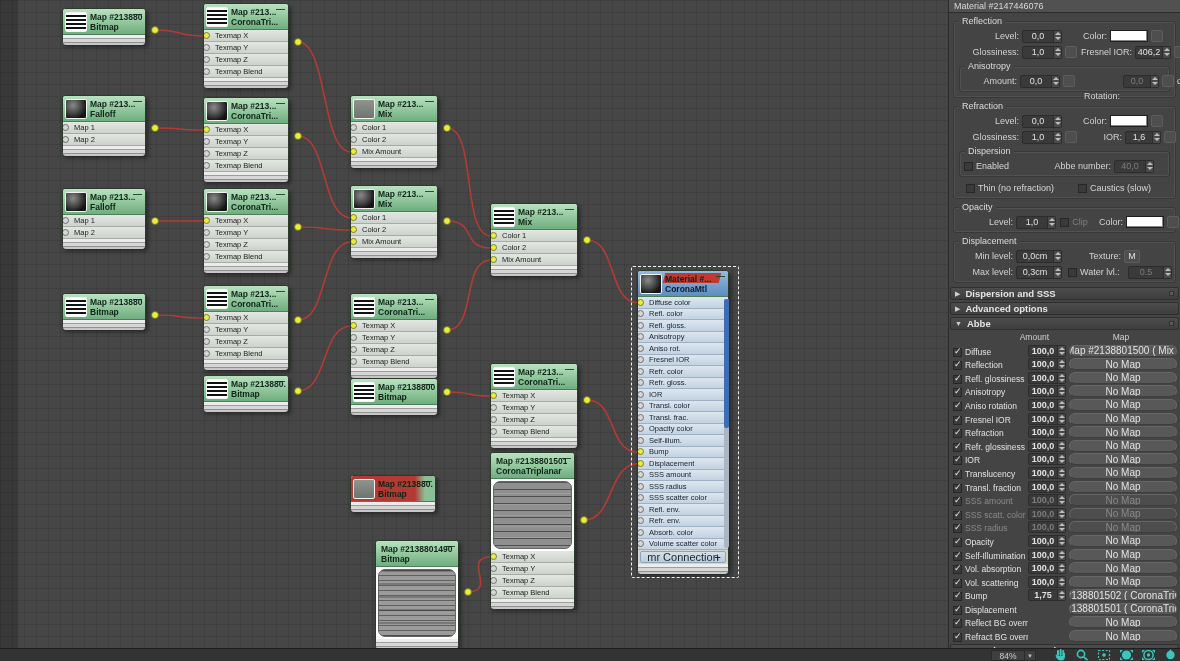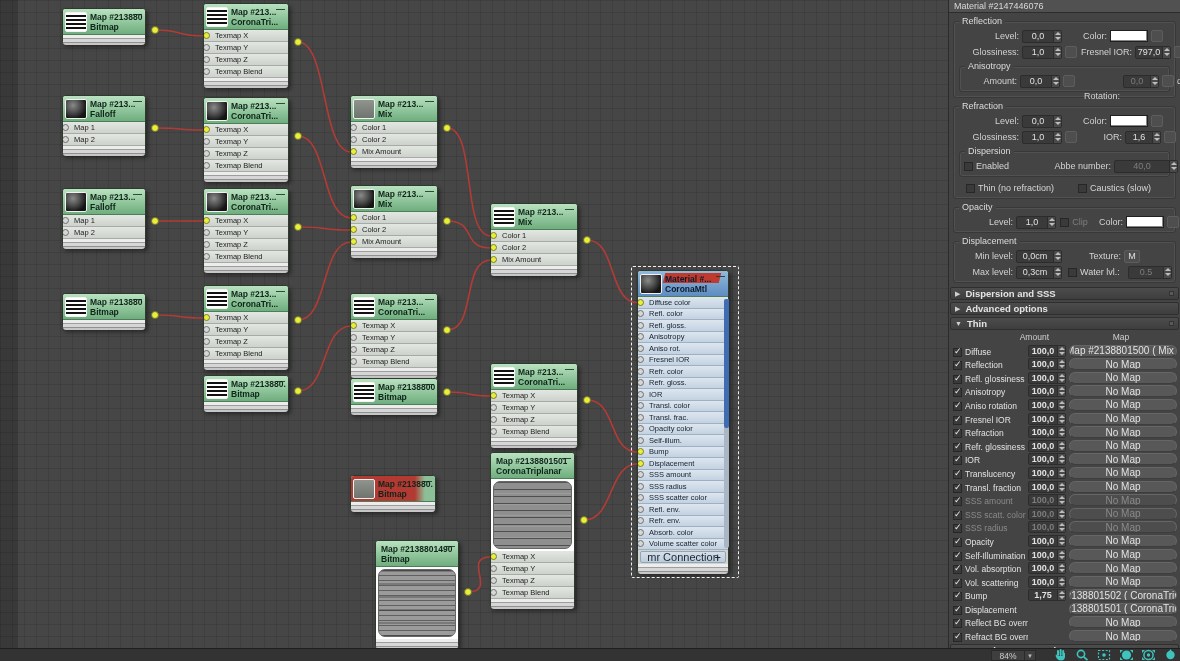--- a/index.html
+++ b/index.html
@@ -590,21 +590,21 @@
             <span class="spin" style="width: 40px;">
               <span class="sv">1,0</span>
               <span class="sar">
                 <i class="u"></i>
                 <i class="d"></i>
               </span>
             </span>
             <span class="sqbtn"></span>
             <span class="p-lbl" style="width: 58px;">Fresnel IOR:</span>
             <span class="spin" style="width: 36px;">
-              <span class="sv">797,0</span>
+              <span class="sv">406,2</span>
               <span class="sar">
                 <i class="u"></i>
                 <i class="d"></i>
               </span>
             </span>
             <span class="sqbtn"></span>
           </div>
           <div class="grp">
             <span class="grp-title">Anisotropy</span>
             <div class="prow">
@@ -666,21 +666,21 @@
             <span class="sqbtn"></span>
           </div>
           <div class="grp">
             <span class="grp-title">Dispersion</span>
             <div class="prow">
               <span class="chkwrap" style="width: 78px;">
                 <span class="chkbox"></span>
                 <span class="chklbl">Enabled</span>
               </span>
               <span class="p-lbl" style="width: 72px;">Abbe number:</span>
-              <span class="spin dis" style="width: 64px;">
+              <span class="spin dis" style="width: 40px;">
                 <span class="sv">40,0</span>
                 <span class="sar">
                   <i class="u"></i>
                   <i class="d"></i>
                 </span>
               </span>
             </div>
           </div>
           <div class="prow">
             <span class="gapc" style="width: 8px;"></span>
@@ -757,21 +757,21 @@
       <span class="arr">▶</span>
       <span>Dispersion and SSS</span>
       <span class="pin"></span>
     </div>
     <div class="rollout">
       <span class="arr">▶</span>
       <span>Advanced options</span>
     </div>
     <div class="rollout">
       <span class="arr">▼</span>
-      <span>Thin</span>
+      <span>Abbe</span>
       <span class="pin"></span>
     </div>
 
     <div id="maps-table">
       <div class="maps-head">
         <span class="ha">Amount</span>
         <span class="hm">Map</span>
       </div>
       <div id="maps-rows">
           <div class="mrow">

